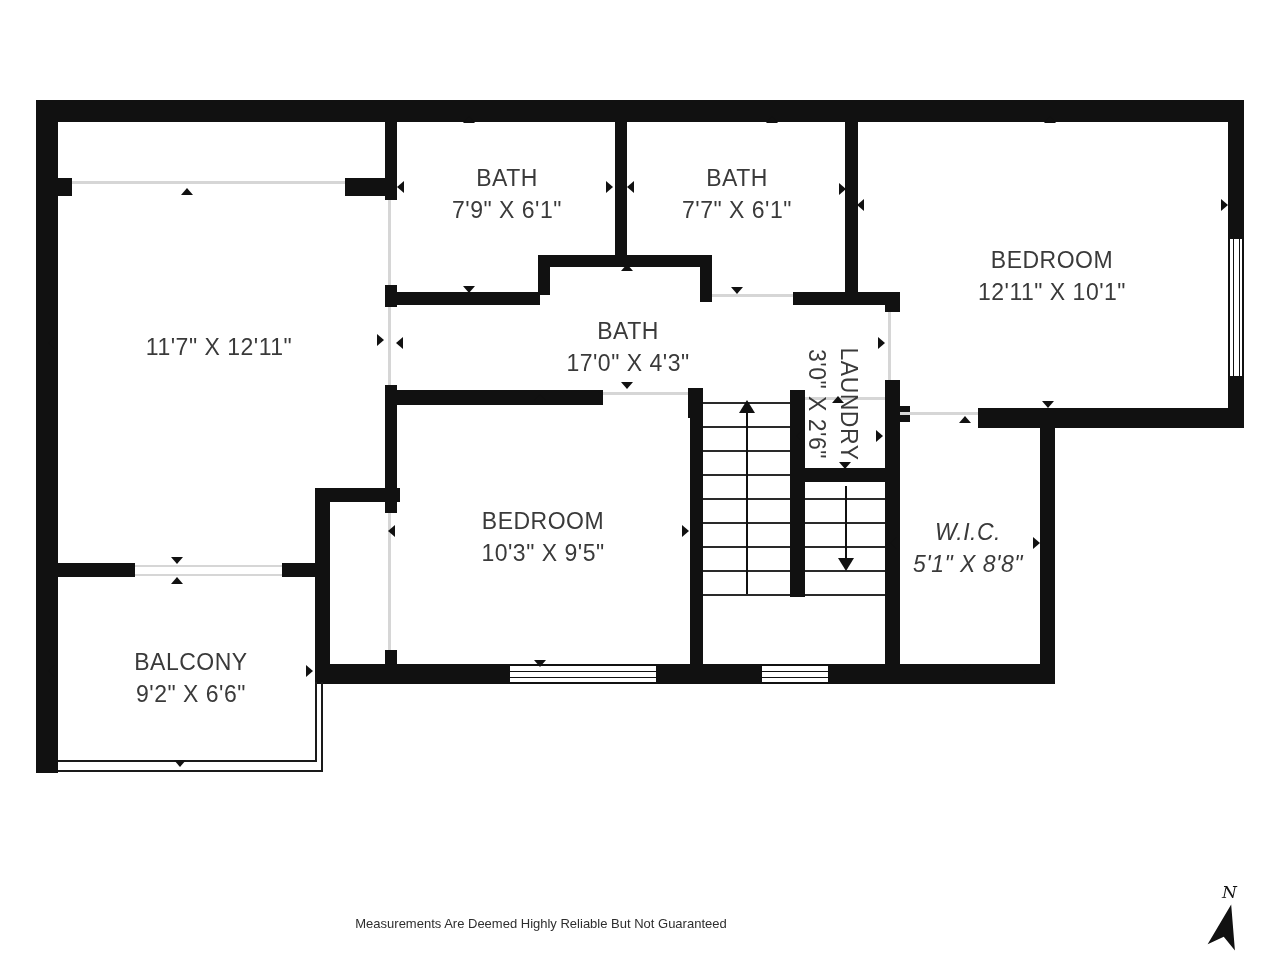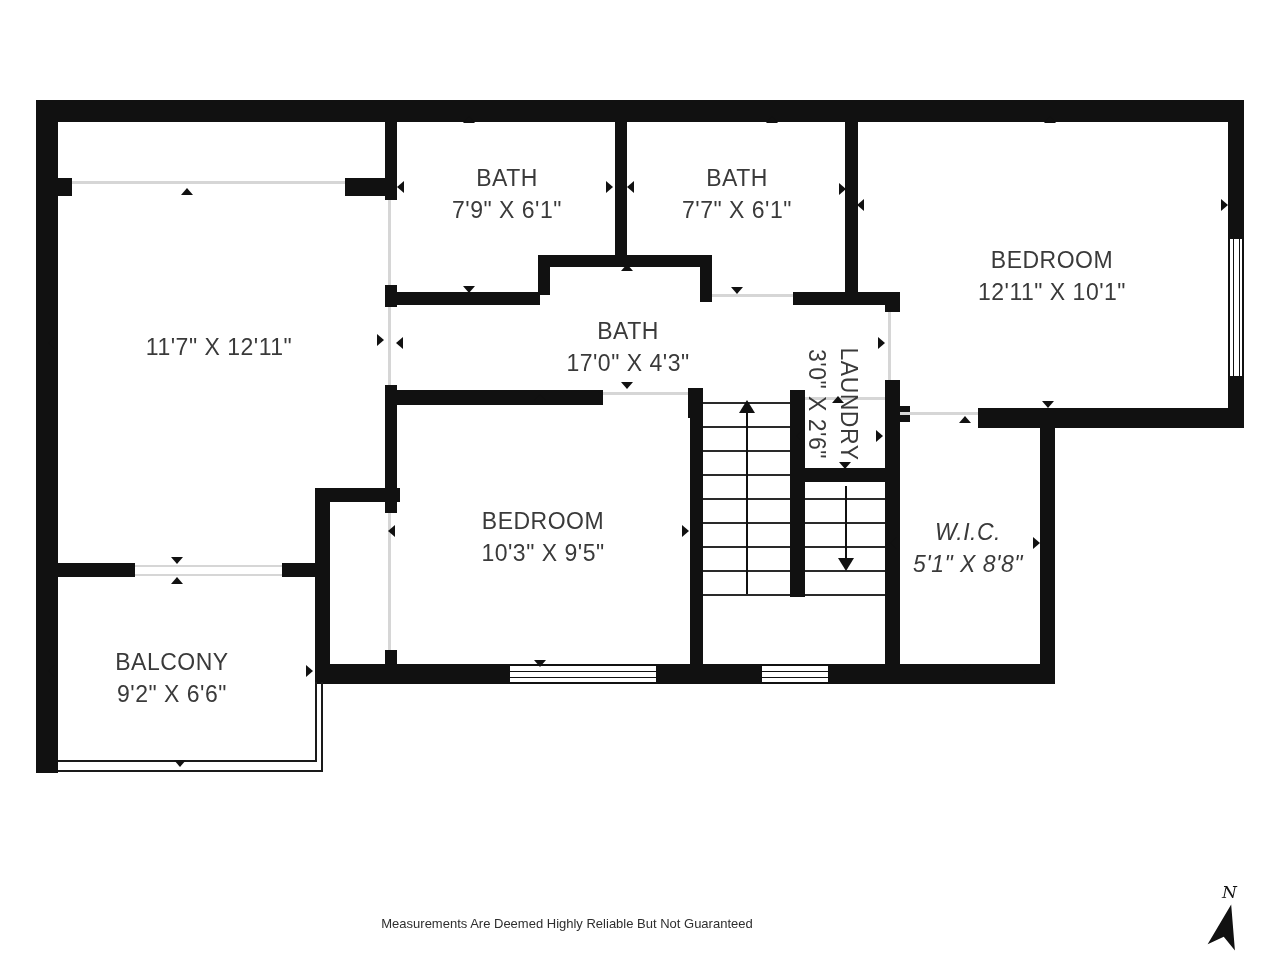--- a/index.html
+++ b/index.html
@@ -10,21 +10,21 @@
   .window{position:absolute;background:#ffffff;border:2px solid #111111;box-sizing:border-box;}
   .win-line{position:absolute;background:#111111;}
   .railing{position:absolute;background:#1a1a1a;}
   .tread{position:absolute;background:#2a2a2a;}
   .stair-line{position:absolute;background:#111111;}
   .tri{position:absolute;width:0;height:0;}
   .room-label{position:absolute;transform:translate(-50%,-50%);text-align:center;
       color:#3a3a3a;font-size:23px;line-height:32px;letter-spacing:.5px;white-space:nowrap;}
   .room-label.rot{transform:translate(-50%,-50%) rotate(90deg);}
   #footer{position:absolute;left:0;top:916px;width:1082px;text-align:center;
-      color:#2e2e2e;font-size:13px;margin-left:26px;}
+      color:#2e2e2e;font-size:13px;}
   #compass{position:absolute;left:1196px;top:872px;}
   #compass text{font-family:"DejaVu Serif","Liberation Serif",serif;font-style:italic;
       font-size:17px;fill:#111;}
 </style>
 </head>
 <body>
 
 <div id="plan">
   <div id="geometry">
       <div class="wall" style="left: 36px; top: 100px; width: 1208px; height: 22px;"></div>
@@ -162,21 +162,21 @@
         <div>3'0" X 2'6"</div>
       </div>
       <div class="room-label" style="left: 543px; top: 537px;">
         <div>BEDROOM</div>
         <div>10'3" X 9'5"</div>
       </div>
       <div class="room-label" style="left: 968px; top: 548px; font-style: italic;">
         <div>W.I.C.</div>
         <div>5'1" X 8'8"</div>
       </div>
-      <div class="room-label" style="left: 172px; top: 678px;">
+      <div class="room-label" style="left: 191px; top: 678px;">
         <div>BALCONY</div>
         <div>9'2" X 6'6"</div>
       </div>
     </div>
   <div id="footer">Measurements Are Deemed Highly Reliable But Not Guaranteed</div>
   <svg id="compass" width="64" height="84" viewBox="0 0 64 84">
     <text x="26" y="26">N</text>
     <g transform="rotate(13 30 55)">
       <polygon points="30,32 44,76 30,65 16,76" fill="#111"></polygon>
     </g>

